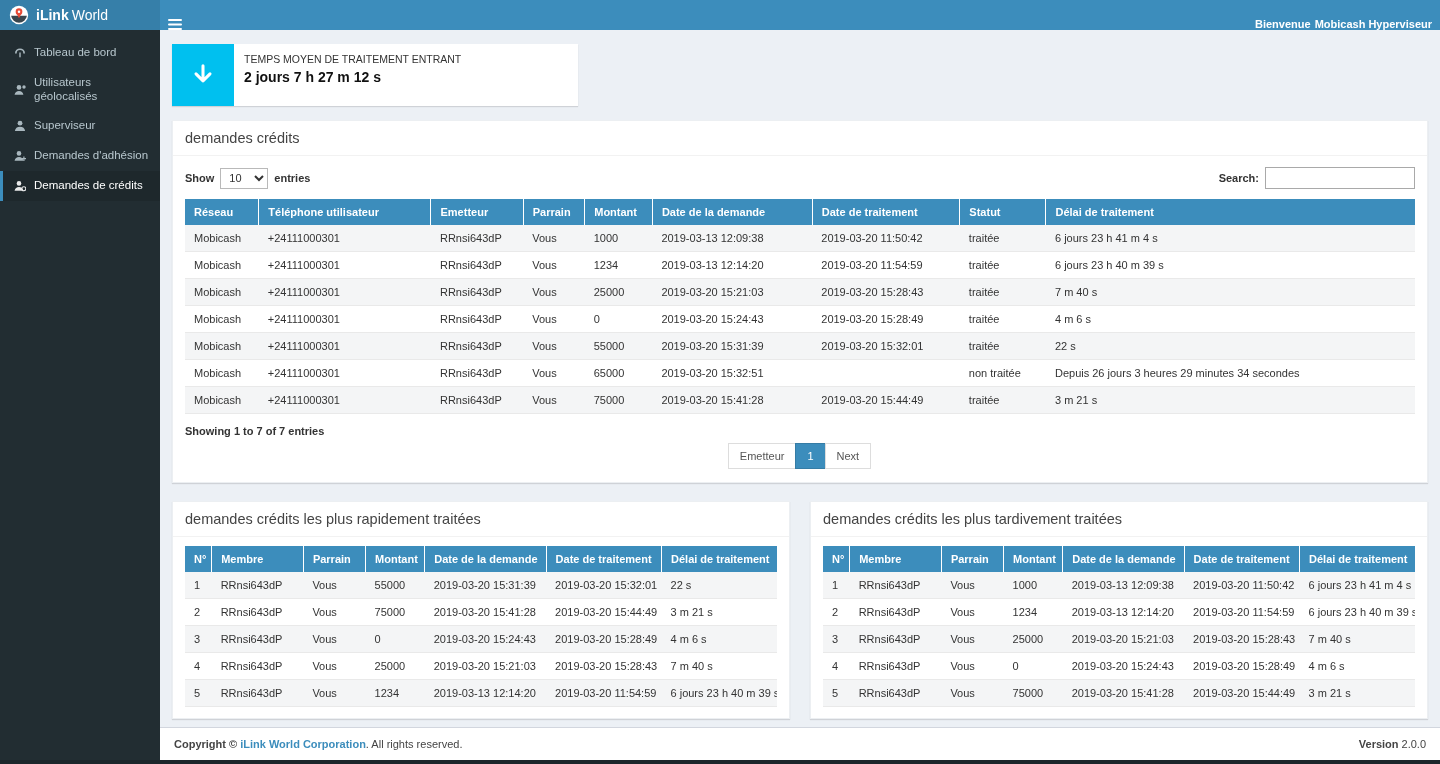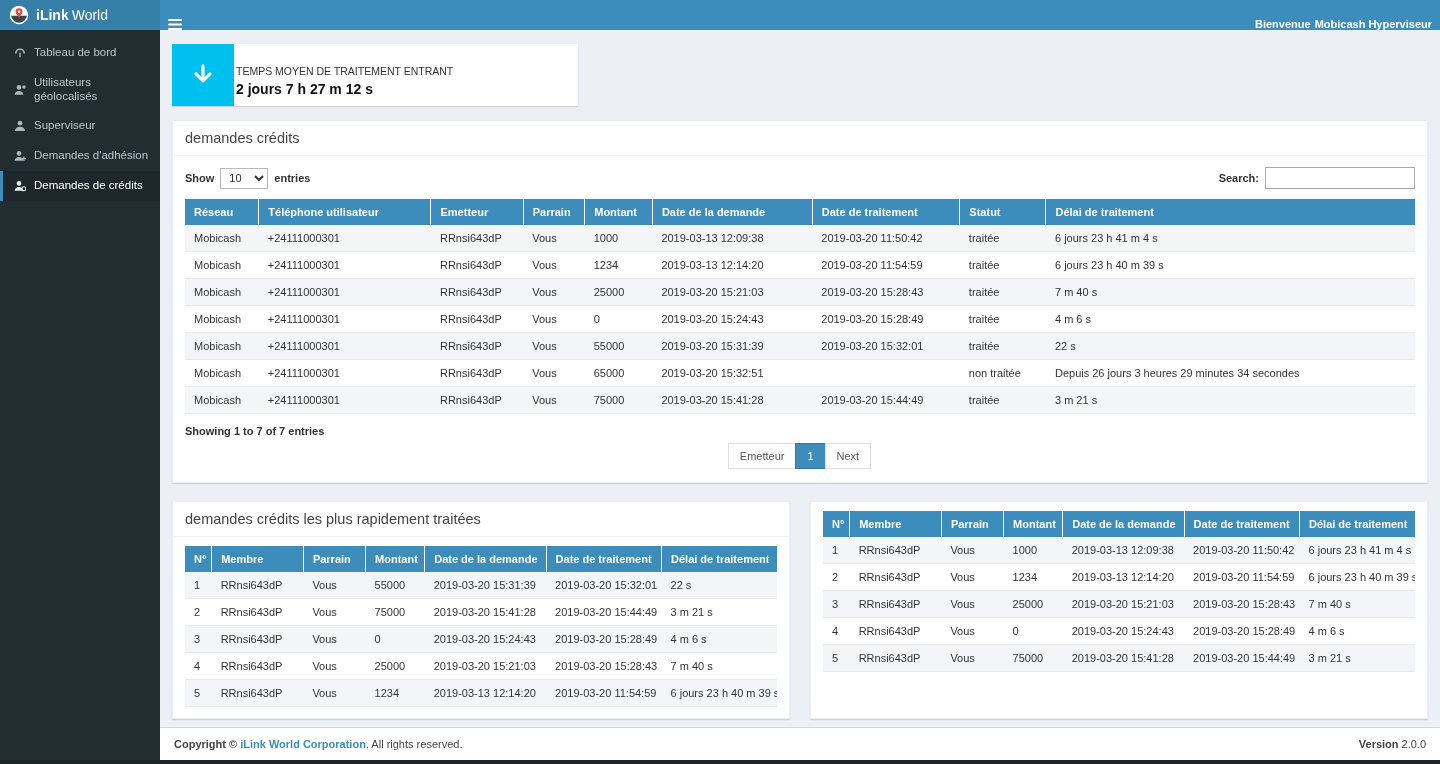--- a/index.html
+++ b/index.html
@@ -23,21 +23,21 @@
   .nav-item svg{flex:0 0 auto;opacity:.9}
   .nav-item.active{background:#1e282c;color:#fff;border-left-color:#3c8dbc}
 
   
   .main{background:#ecf0f5;display:flex;flex-direction:column;overflow:hidden}
   .content{flex:1 1 auto;padding:14px 12px 0;overflow:hidden}
 
   
   .info-box{width:406px;background:#fff;display:flex;align-items:stretch;box-shadow:0 1px 1px rgba(0,0,0,.12);margin-bottom:14px}
   .info-box-icon{width:62px;min-height:62px;background:#00c0ef;display:flex;align-items:center;justify-content:center}
-  .info-box-content{padding:9px 2px;display:flex;flex-direction:column;justify-content:flex-end}
+  .info-box-content{padding:9px 10px;display:flex;flex-direction:column;justify-content:flex-start}
   .info-box-text{font-size:10.5px;color:#333}
   .info-box-number{font-size:14px;font-weight:700;color:#111;margin-top:4px}
 
   
   .box{background:#fff;box-shadow:0 1px 1px rgba(0,0,0,.12);border:1px solid #eceff2;margin-bottom:18px}
   .box-header{padding:9px 12px;border-bottom:1px solid #f2f2f2;font-size:14.5px;color:#444}
   .box-body{padding:9px 12px 11px}
 
   
   .dt-controls{display:flex;justify-content:space-between;align-items:center;margin:2px 0 10px;font-size:11px;font-weight:700;color:#333}
@@ -352,20 +352,21 @@
                     <td>1234</td>
                     <td>2019-03-13 12:14:20</td>
                     <td>2019-03-20 11:54:59</td>
                     <td>6 jours 23 h 40 m 39 s</td>
                   </tr>
                 </tbody>
             </table>
           </div>
         </div>
         <div class="box half">
+          <div class="box-header">demandes crédits les plus tardivement traitées</div>
           <div class="box-body">
             <table class="t-side">
               <thead>
                   <tr>
                     <th>N°</th>
                     <th>Membre</th>
                     <th>Parrain</th>
                     <th>Montant</th>
                     <th>Date de la demande</th>
                     <th>Date de traitement</th>

